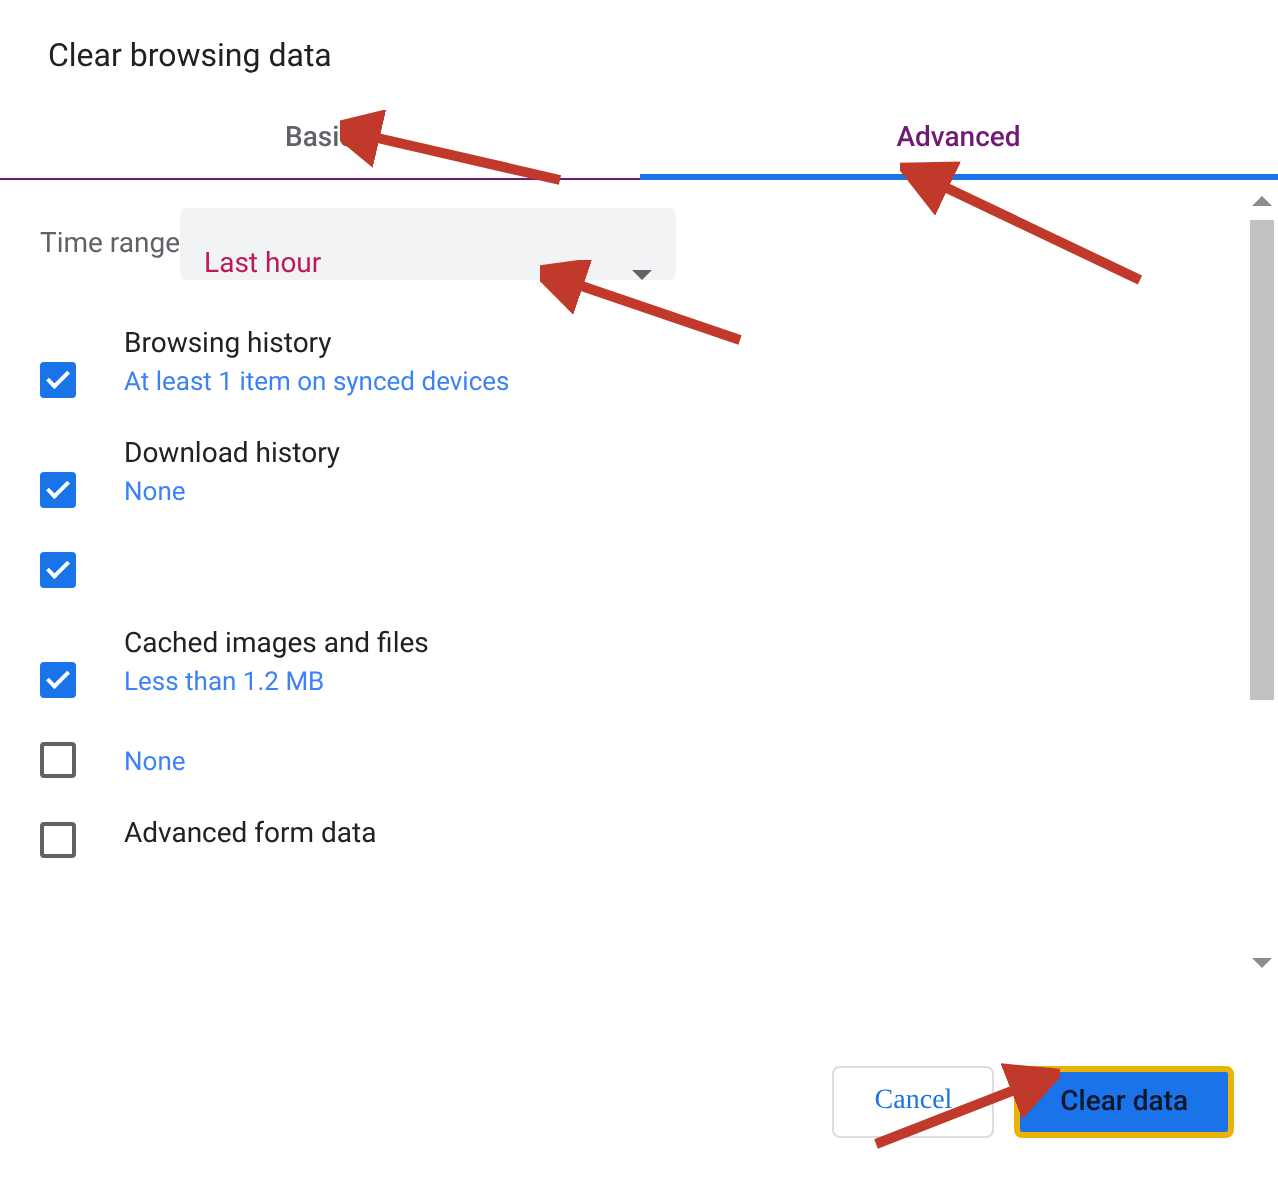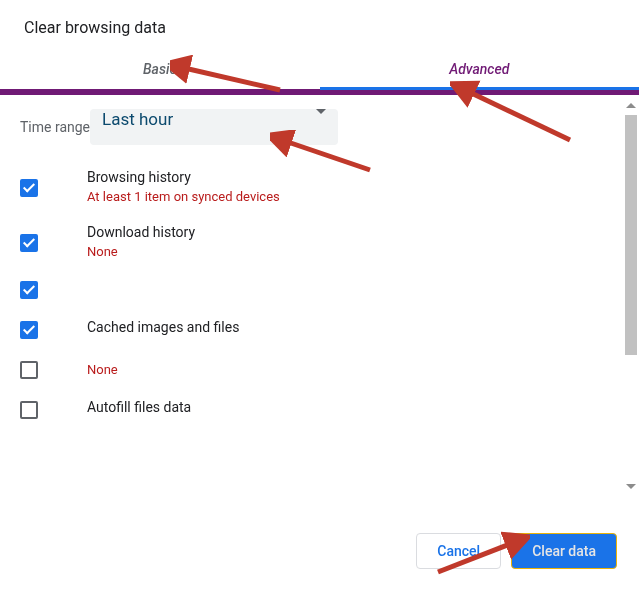--- a/index.html
+++ b/index.html
@@ -21,22 +21,21 @@
     background: #fff;
   }
   .title {
     font-size: 16px;
     color: #202124;
     padding: 18px 24px 10px 24px;
   }
   .tabs {
     display: flex;
     width: 100%;
-    border-bottom: 6px solid #701a75;
-    font-style: italic;
+    border-bottom: 1px solid #701a75;
   }
   .tab {
     flex: 1;
     text-align: center;
     padding: 14px 0 12px 0;
     font-size: 14px;
     color: #5f6368;
     cursor: pointer;
     font-weight: 500;
     position: relative;
@@ -68,38 +67,37 @@
     font-size: 14px;
     color: #5f6368;
   }
   .select {
     flex: 0 0 auto;
     width: 248px;
     height: 36px;
     background: #f1f3f4;
     border-radius: 4px;
     display: flex;
-    align-items: flex-start;
+    align-items: flex-end;
     justify-content: space-between;
     padding: 0 12px;
-    font-size: 17px;
-    color: #0c4a6e;
+    font-size: 14px;
+    color: #be185d;
     cursor: pointer;
   }
   .select .caret {
     border-left: 5px solid transparent;
     border-right: 5px solid transparent;
     border-top: 5px solid #5f6368;
     width: 0; height: 0;
   }
   .item {
     display: flex;
-    align-items: center;
+    align-items: flex-end;
     margin-bottom: 20px;
-    gap: 25px;
   }
   .cb {
     width: 18px; height: 18px;
     border: 2px solid #5f6368;
     border-radius: 2px;
     margin-right: 24px;
     margin-top: 2px;
     flex: 0 0 auto;
     position: relative;
     cursor: pointer;
@@ -118,21 +116,21 @@
     border-width: 0 2px 2px 0;
     transform: rotate(45deg);
   }
   .item-text .t1 {
     font-size: 14px;
     color: #202124;
     margin-bottom: 4px;
   }
   .item-text .t2 {
     font-size: 13px;
-    color: #b91c1c;
+    color: #3b82f6;
   }
   .scrollbar {
     position: absolute;
     right: 0;
     top: 8px;
     bottom: 8px;
     width: 16px;
   }
   .scroll-up, .scroll-down {
     position: absolute;
@@ -169,25 +167,26 @@
     font-size: 14px;
     font-weight: 500;
     display: inline-flex;
     align-items: center;
     cursor: pointer;
   }
   .btn-outline {
     border: 1px solid #dadce0;
     color: #1a73e8;
     background: #fff;
+    font-family: Liberation Serif, serif;
   }
   .btn-primary {
-    border: 1px solid #eab308;
+    border: 3px solid #eab308;
     background: #1a73e8;
-    color: #e5e5e5;
+    color: #0f172a;
   }
   .arrow {
     position: absolute;
     pointer-events: none;
   }
 </style>
 </head>
 <body>
 
 <div class="dialog">
@@ -223,32 +222,33 @@
               <div class="t2">None</div>
             </div>
           </div>
           <div class="item">
             <div class="cb checked"></div>
           </div>
           <div class="item">
             <div class="cb checked"></div>
             <div class="item-text">
               <div class="t1">Cached images and files</div>
+              <div class="t2">Less than 1.2 MB</div>
             </div>
           </div>
           <div class="item">
             <div class="cb"></div>
             <div class="item-text">
               <div class="t2">None</div>
             </div>
           </div>
           <div class="item">
             <div class="cb"></div>
             <div class="item-text">
-              <div class="t1">Autofill files data</div>
+              <div class="t1">Advanced form data</div>
             </div>
           </div>
         </div>
     </div>
     <div class="scrollbar">
       <div class="scroll-up"></div>
       <div class="scroll-thumb"></div>
       <div class="scroll-down"></div>
     </div>
   </div>

